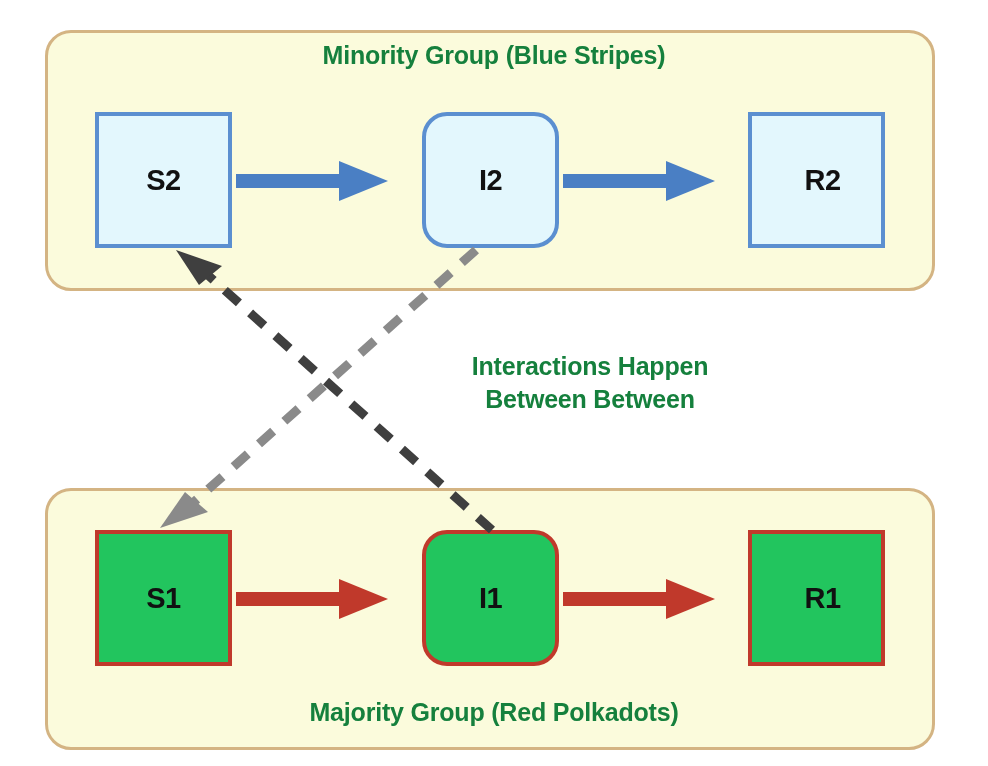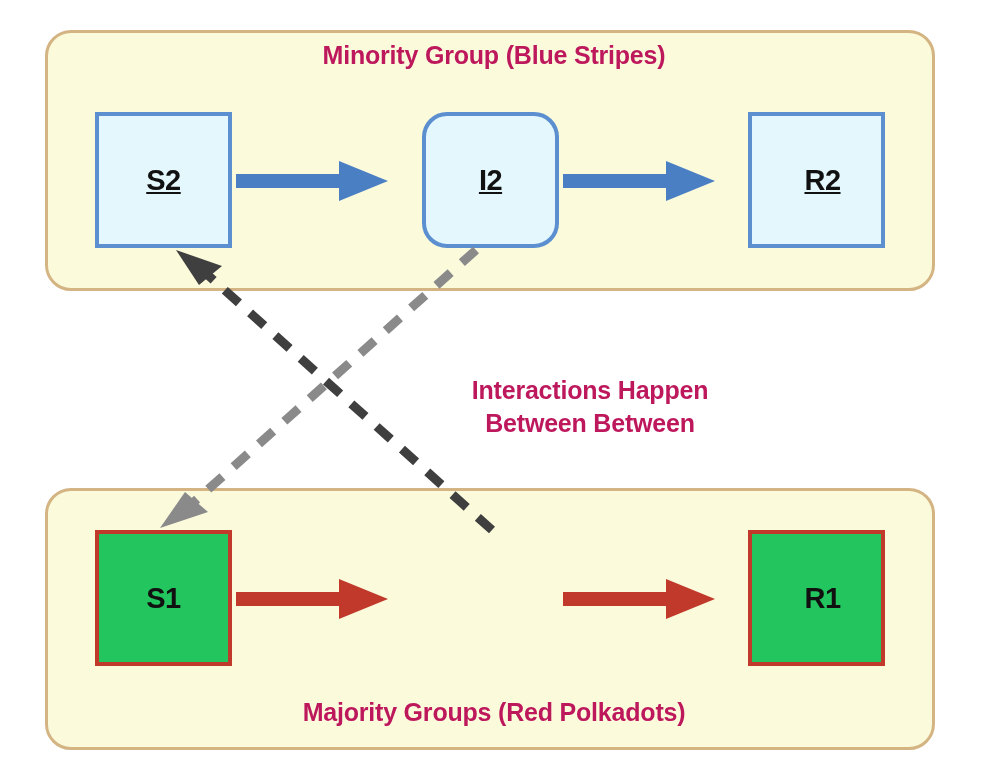--- a/index.html
+++ b/index.html
@@ -41,21 +41,21 @@
   }
 
   
   .group-caption {
     position: absolute;
     left: 0;
     width: 100%;
     text-align: center;
     font-size: 25px;
     font-weight: bold;
-    color: #be185d;
+    color: #15803d;
     letter-spacing: -0.2px;
     white-space: nowrap;
   }
   #caption-minority { top: 41px; }
   #caption-majority { top: 698px; }
 
   
   .compartment {
     position: absolute;
     box-sizing: border-box;
@@ -65,21 +65,20 @@
     align-items: center;
     justify-content: center;
     font-size: 29px;
     font-weight: bold;
     color: #111111;
     letter-spacing: -0.5px;
   }
   .compartment.blue {
     background: #e3f7fd;
     border: 4px solid #5b8fd0;
-    text-decoration: underline;
   }
   .compartment.red {
     background: #22c55e;
     border: 4px solid #c0392b;
   }
   .row-top    { top: 112px; }
   .row-bottom { top: 530px; }
   .col-1 { left: 95px; }
   .col-2 { left: 422px; border-radius: 25px; }
   .col-3 { left: 748px; padding-left: 12px; }
@@ -109,23 +108,22 @@
   
   #interaction-note {
     position: absolute;
     left: 380px;
     top: 350px;
     width: 420px;
     text-align: center;
     font-size: 25px;
     font-weight: bold;
     line-height: 1.32;
-    color: #be185d;
+    color: #15803d;
     letter-spacing: -0.2px;
-    margin-top: 24px;
   }
 </style>
 </head>
 <body>
 
 <div id="stage">
 
   <div id="group-minority" class="group-box"></div>
 
   <div id="caption-minority" class="group-caption">Minority Group (Blue Stripes)</div>
@@ -151,26 +149,29 @@
 
   <div id="arrow-i2-r2" class="flow-arrow">
     <svg width="154" height="44" viewBox="0 0 154 44">
       <rect x="0" y="15" width="110" height="14" fill="#4a7fc4"></rect>
       <polygon points="103,2 152,22 103,42" fill="#4a7fc4"></polygon>
     </svg>
   </div>
 
   <div id="group-majority" class="group-box"></div>
 
-  <div id="caption-majority" class="group-caption">Majority Groups (Red Polkadots)</div>
+  <div id="caption-majority" class="group-caption">Majority Group (Red Polkadots)</div>
 
   <div class="compartment red row-bottom col-1">
     <span>S1</span>
   </div>
 
+  <div class="compartment red row-bottom col-2">
+    <span>I1</span>
+  </div>
 
   <div class="compartment red row-bottom col-3">
     <span>R1</span>
   </div>
 
   <div id="arrow-s1-i1" class="flow-arrow">
     <svg width="154" height="44" viewBox="0 0 154 44">
       <rect x="0" y="15" width="110" height="14" fill="#c0392b"></rect>
       <polygon points="103,2 152,22 103,42" fill="#c0392b"></polygon>
     </svg>

